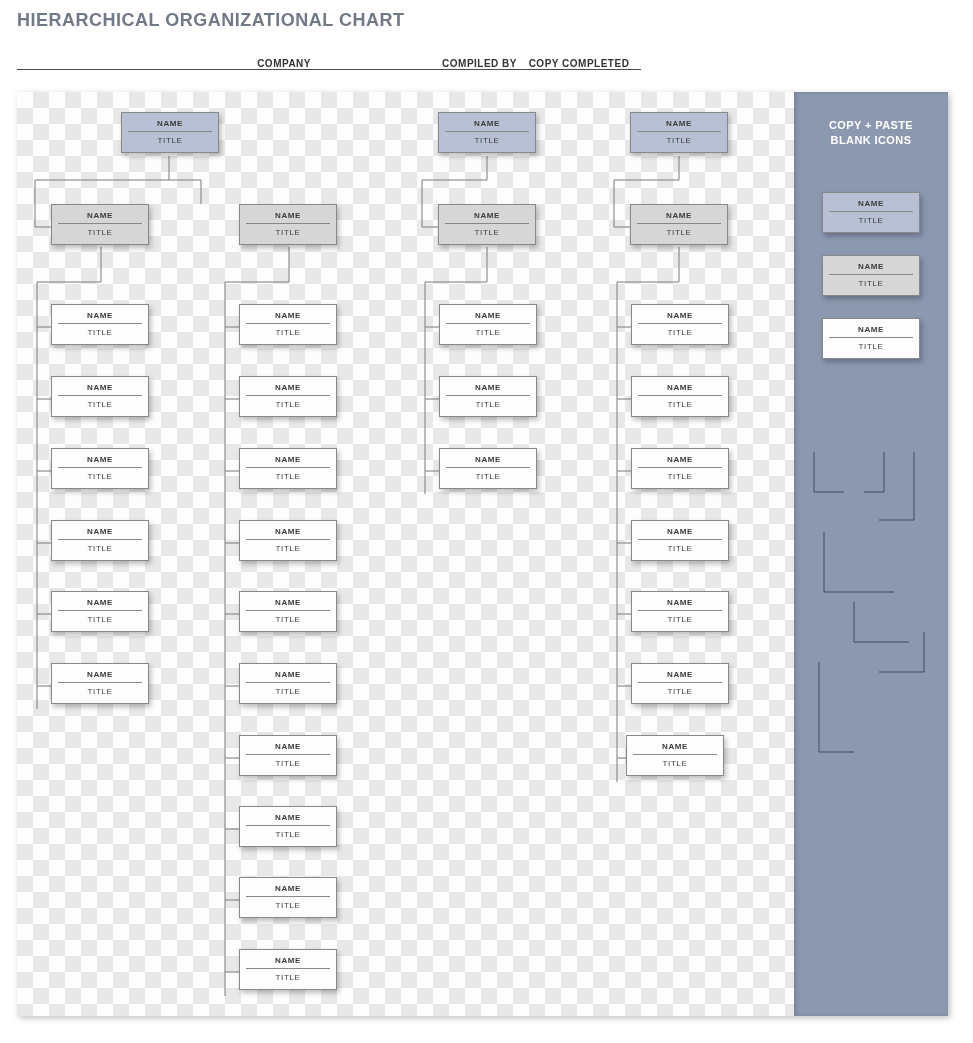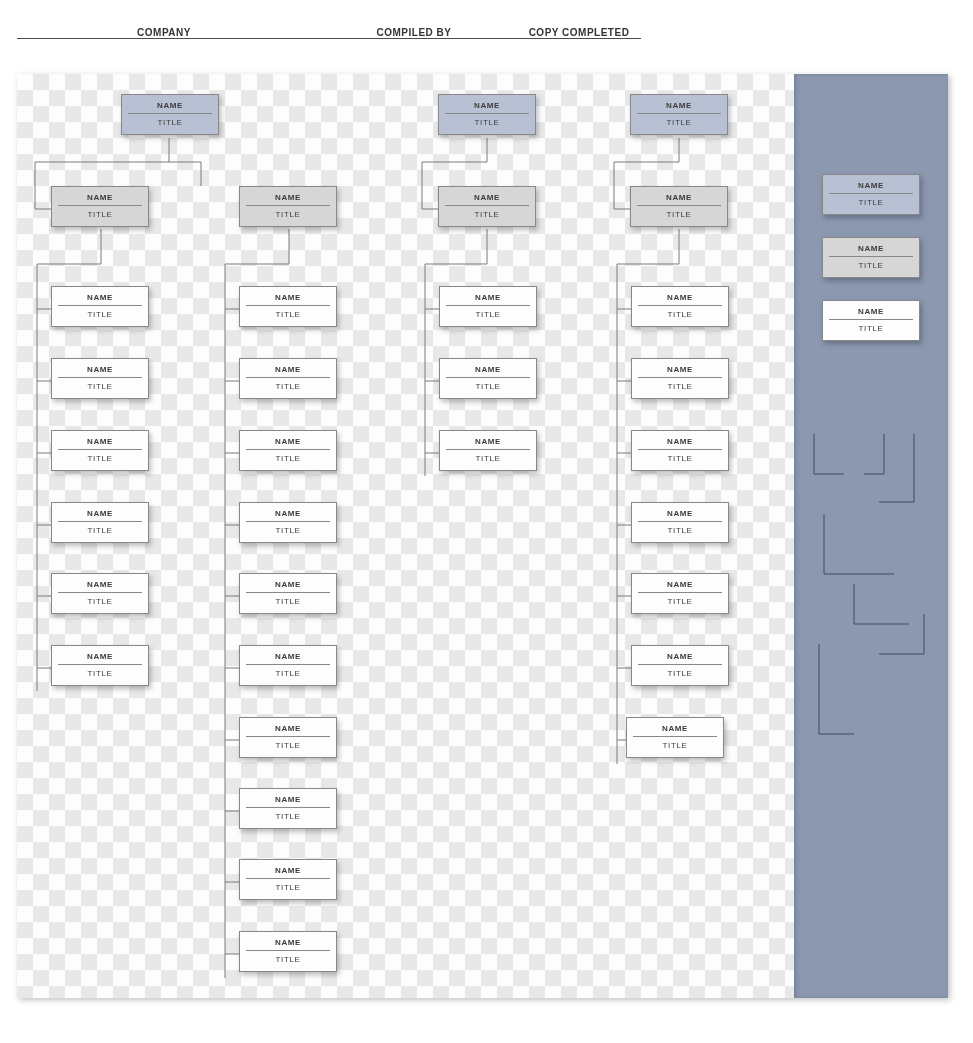--- a/index.html
+++ b/index.html
@@ -2,27 +2,27 @@
 <html><head>
 <meta charset="utf-8">
 <style>
 html,body{margin:0;padding:0;background:#fff;font-family:"Century Gothic","Avant Garde",Futura,Helvetica,Arial,sans-serif;color:#3b3b3b}
 .page{width:973px;height:1043px;position:relative;background:#fff}
 
 
 .header-area{padding:10px 17px 0 17px}
 .main-title{font-size:18px;font-weight:700;letter-spacing:.5px;color:#717887;margin:0 0 10px 0}
 .field-row{display:flex;align-items:flex-end;height:28px;border-bottom:1px solid #4a4a4a;width:624px}
-.field-label{font-size:10px;font-weight:700;letter-spacing:.5px;color:#333;text-align:center}
+.field-label{font-size:10px;font-weight:700;letter-spacing:.5px;color:#333;text-align:right}
 .f-company{flex:0 0 294px}
 .f-compiled{flex:0 0 206px;}
 .f-date{flex:1;text-align:center}
 
 
-.canvas-wrap{position:absolute;left:17px;top:74px;width:931px;height:924px;box-shadow:2px 2px 6px rgba(0,0,0,.25)}
+.canvas-wrap{position:absolute;left:17px;top:92px;width:931px;height:924px;box-shadow:2px 2px 6px rgba(0,0,0,.25)}
 .checker{position:absolute;inset:0;
   background-image:
     linear-gradient(45deg,#e8e8e8 25%,transparent 25%),
     linear-gradient(-45deg,#e8e8e8 25%,transparent 25%),
     linear-gradient(45deg,transparent 75%,#e8e8e8 75%),
     linear-gradient(-45deg,transparent 75%,#e8e8e8 75%);
   background-size:32px 32px;
   background-position:0 0,0 16px,16px -16px,-16px 0;
   background-color:#fdfdfd;
 }
@@ -52,20 +52,21 @@
 
 .side-conn{position:absolute;inset:0;pointer-events:none}
 .side-conn polyline{stroke:#3e4a5e;stroke-width:1;fill:none}
 </style>
 </head>
 <body>
 
 <div class="page">
 
   <div class="header-area">
+    <h1 class="main-title">HIERARCHICAL ORGANIZATIONAL CHART</h1>
     <div class="field-row">
       <div class="field-label f-company">COMPANY</div>
       <div class="field-label f-compiled">COMPILED BY</div>
       <div class="field-label f-date">COPY COMPLETED</div>
     </div>
   </div>
 
   <div class="canvas-wrap">
     <div class="checker"></div>
 
@@ -243,20 +244,24 @@
     <div class="box" style="left:614px;top:571px">
         <div class="nm">NAME</div>
         <div class="tt">TITLE</div>
       </div>
     <div class="box" style="left:609px;top:643px">
         <div class="nm">NAME</div>
         <div class="tt">TITLE</div>
       </div>
 
     <div class="sidepanel">
+      <div class="sidepanel-title">
+        <span>COPY + PASTE</span><br>
+        <span>BLANK ICONS</span>
+      </div>
       <div class="side-boxes">
         <div class="sbox s-blue">
             <div class="nm">NAME</div>
             <div class="tt">TITLE</div>
           </div>
         <div class="sbox s-grey">
             <div class="nm">NAME</div>
             <div class="tt">TITLE</div>
           </div>
         <div class="sbox s-white">

